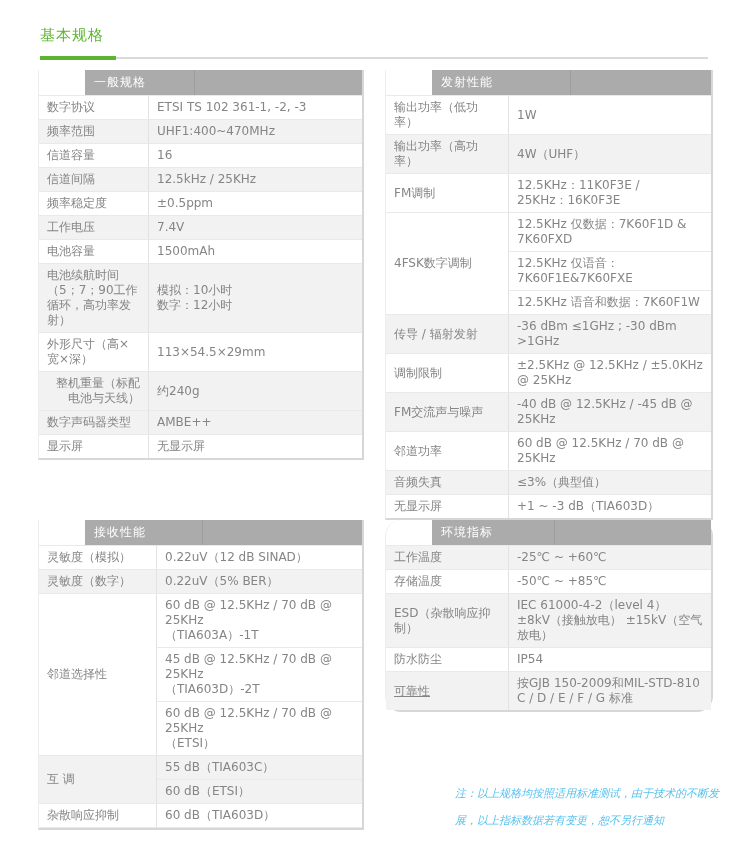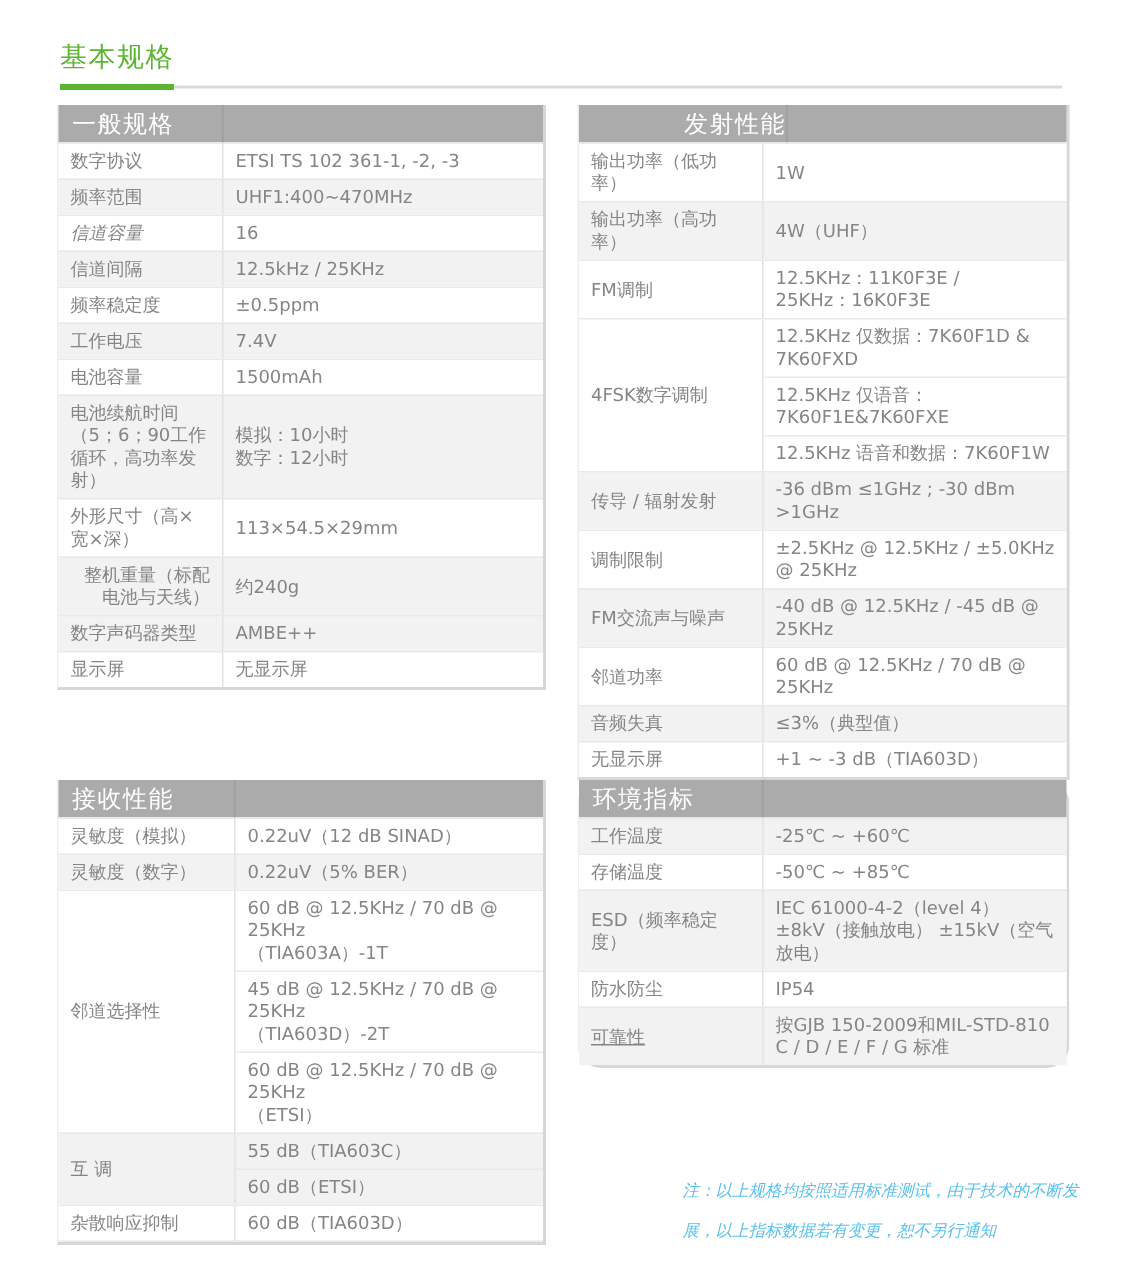--- a/index.html
+++ b/index.html
@@ -5,35 +5,35 @@
   html,body{margin:0;padding:0;background:#ffffff;}
   body{
     width:750px;height:852px;overflow:hidden;
     font-family:"DejaVu Sans","Liberation Sans",sans-serif;
     -webkit-font-smoothing:antialiased;
   }
   .page{position:relative;width:750px;height:852px;background:#fff;}
 
   .page-title{
     position:absolute;left:40px;top:26px;margin:0;
-    font-size:18px;font-weight:500;letter-spacing:1px;color:#5cb531;
+    font-size:15px;font-weight:500;letter-spacing:1px;color:#5cb531;
   }
   .title-rule{position:absolute;left:40px;top:57px;width:668px;height:2px;background:#dadada;}
   .title-rule .green-seg{position:absolute;left:0;top:-1px;width:76px;height:4px;background:#5cb531;}
 
   .spec-table{
     position:absolute;font-size:12px;color:#858585;background:#fff;
     border-left:1px solid #ededed;border-right:2px solid #d7d7d7;border-bottom:2px solid #d7d7d7;
   }
   #t-general{left:38px;top:70px;width:323px;}
   #t-transmit{left:385px;top:70px;width:325px;}
   #t-receive{left:38px;top:520px;width:323px;}
   #t-environment{left:385px;top:520px;width:325px;border-radius:16px;}
 
-  .thead{display:flex;background:#ababab;color:#fff;height:25px;line-height:25px;font-size:16px;letter-spacing:1px;}
+  .thead{display:flex;background:#ababab;color:#fff;height:25px;line-height:25px;font-size:12px;letter-spacing:1px;margin-left:46px;}
   .thead-label{box-sizing:border-box;padding-left:9px;border-right:1px solid #9d9d9d;height:25px;}
 
   .trow{display:flex;border-top:1px solid #e9e9e9;background:#fff;}
   .trow.shaded{background:#f2f2f2;}
   .tlabel{
     box-sizing:border-box;padding:4px 8px;line-height:15px;
     border-right:1px solid #e2e2e2;display:flex;align-items:center;flex-shrink:0;
   }
   .tvals{flex:1;display:flex;flex-direction:column;min-width:0;}
   .tval{
@@ -68,21 +68,21 @@
           <div class="tval">ETSI TS 102 361-1, -2, -3</div>
         </div>
       </div>
       <div class="trow shaded">
         <div class="tlabel" style="width: 110px;">频率范围</div>
         <div class="tvals">
           <div class="tval">UHF1:400~470MHz</div>
         </div>
       </div>
       <div class="trow">
-        <div class="tlabel" style="width: 110px; font-style: italic;">信道容量</div>
+        <div class="tlabel" style="width: 110px;">信道容量</div>
         <div class="tvals">
           <div class="tval">16</div>
         </div>
       </div>
       <div class="trow shaded">
         <div class="tlabel" style="width: 110px;">信道间隔</div>
         <div class="tvals">
           <div class="tval">12.5kHz / 25KHz</div>
         </div>
       </div>
@@ -98,21 +98,21 @@
           <div class="tval">7.4V</div>
         </div>
       </div>
       <div class="trow">
         <div class="tlabel" style="width: 110px;">电池容量</div>
         <div class="tvals">
           <div class="tval">1500mAh</div>
         </div>
       </div>
       <div class="trow shaded">
-        <div class="tlabel" style="width: 110px;">电池续航时间（5；6；90工作循环，高功率发射）</div>
+        <div class="tlabel" style="width: 110px;">电池续航时间（5；7；90工作循环，高功率发射）</div>
         <div class="tvals">
           <div class="tval">模拟：10小时
 数字：12小时</div>
         </div>
       </div>
       <div class="trow">
         <div class="tlabel" style="width: 110px;">外形尺寸（高×宽×深）</div>
         <div class="tvals">
           <div class="tval">113×54.5×29mm</div>
         </div>
@@ -131,21 +131,21 @@
       </div>
       <div class="trow">
         <div class="tlabel" style="width: 110px;">显示屏</div>
         <div class="tvals">
           <div class="tval">无显示屏</div>
         </div>
       </div>
     </div>
   <div class="spec-table" id="t-transmit">
       <div class="thead">
-        <span class="thead-label" style="width: 139px; text-align: right;">发射性能</span>
+        <span class="thead-label" style="width: 139px;">发射性能</span>
       </div>
       <div class="trow">
         <div class="tlabel" style="width: 123px;">输出功率（低功率）</div>
         <div class="tvals">
           <div class="tval">1W</div>
         </div>
       </div>
       <div class="trow shaded">
         <div class="tlabel" style="width: 123px;">输出功率（高功率）</div>
         <div class="tvals">
@@ -256,21 +256,21 @@
           <div class="tval">-25℃ ~ +60℃</div>
         </div>
       </div>
       <div class="trow">
         <div class="tlabel" style="width: 123px;">存储温度</div>
         <div class="tvals">
           <div class="tval">-50℃ ~ +85℃</div>
         </div>
       </div>
       <div class="trow shaded">
-        <div class="tlabel" style="width: 123px;">ESD（频率稳定度）</div>
+        <div class="tlabel" style="width: 123px;">ESD（杂散响应抑制）</div>
         <div class="tvals">
           <div class="tval">IEC 61000-4-2（level 4） ±8kV（接触放电） ±15kV（空气放电）</div>
         </div>
       </div>
       <div class="trow">
         <div class="tlabel" style="width: 123px;">防水防尘</div>
         <div class="tvals">
           <div class="tval">IP54</div>
         </div>
       </div>

